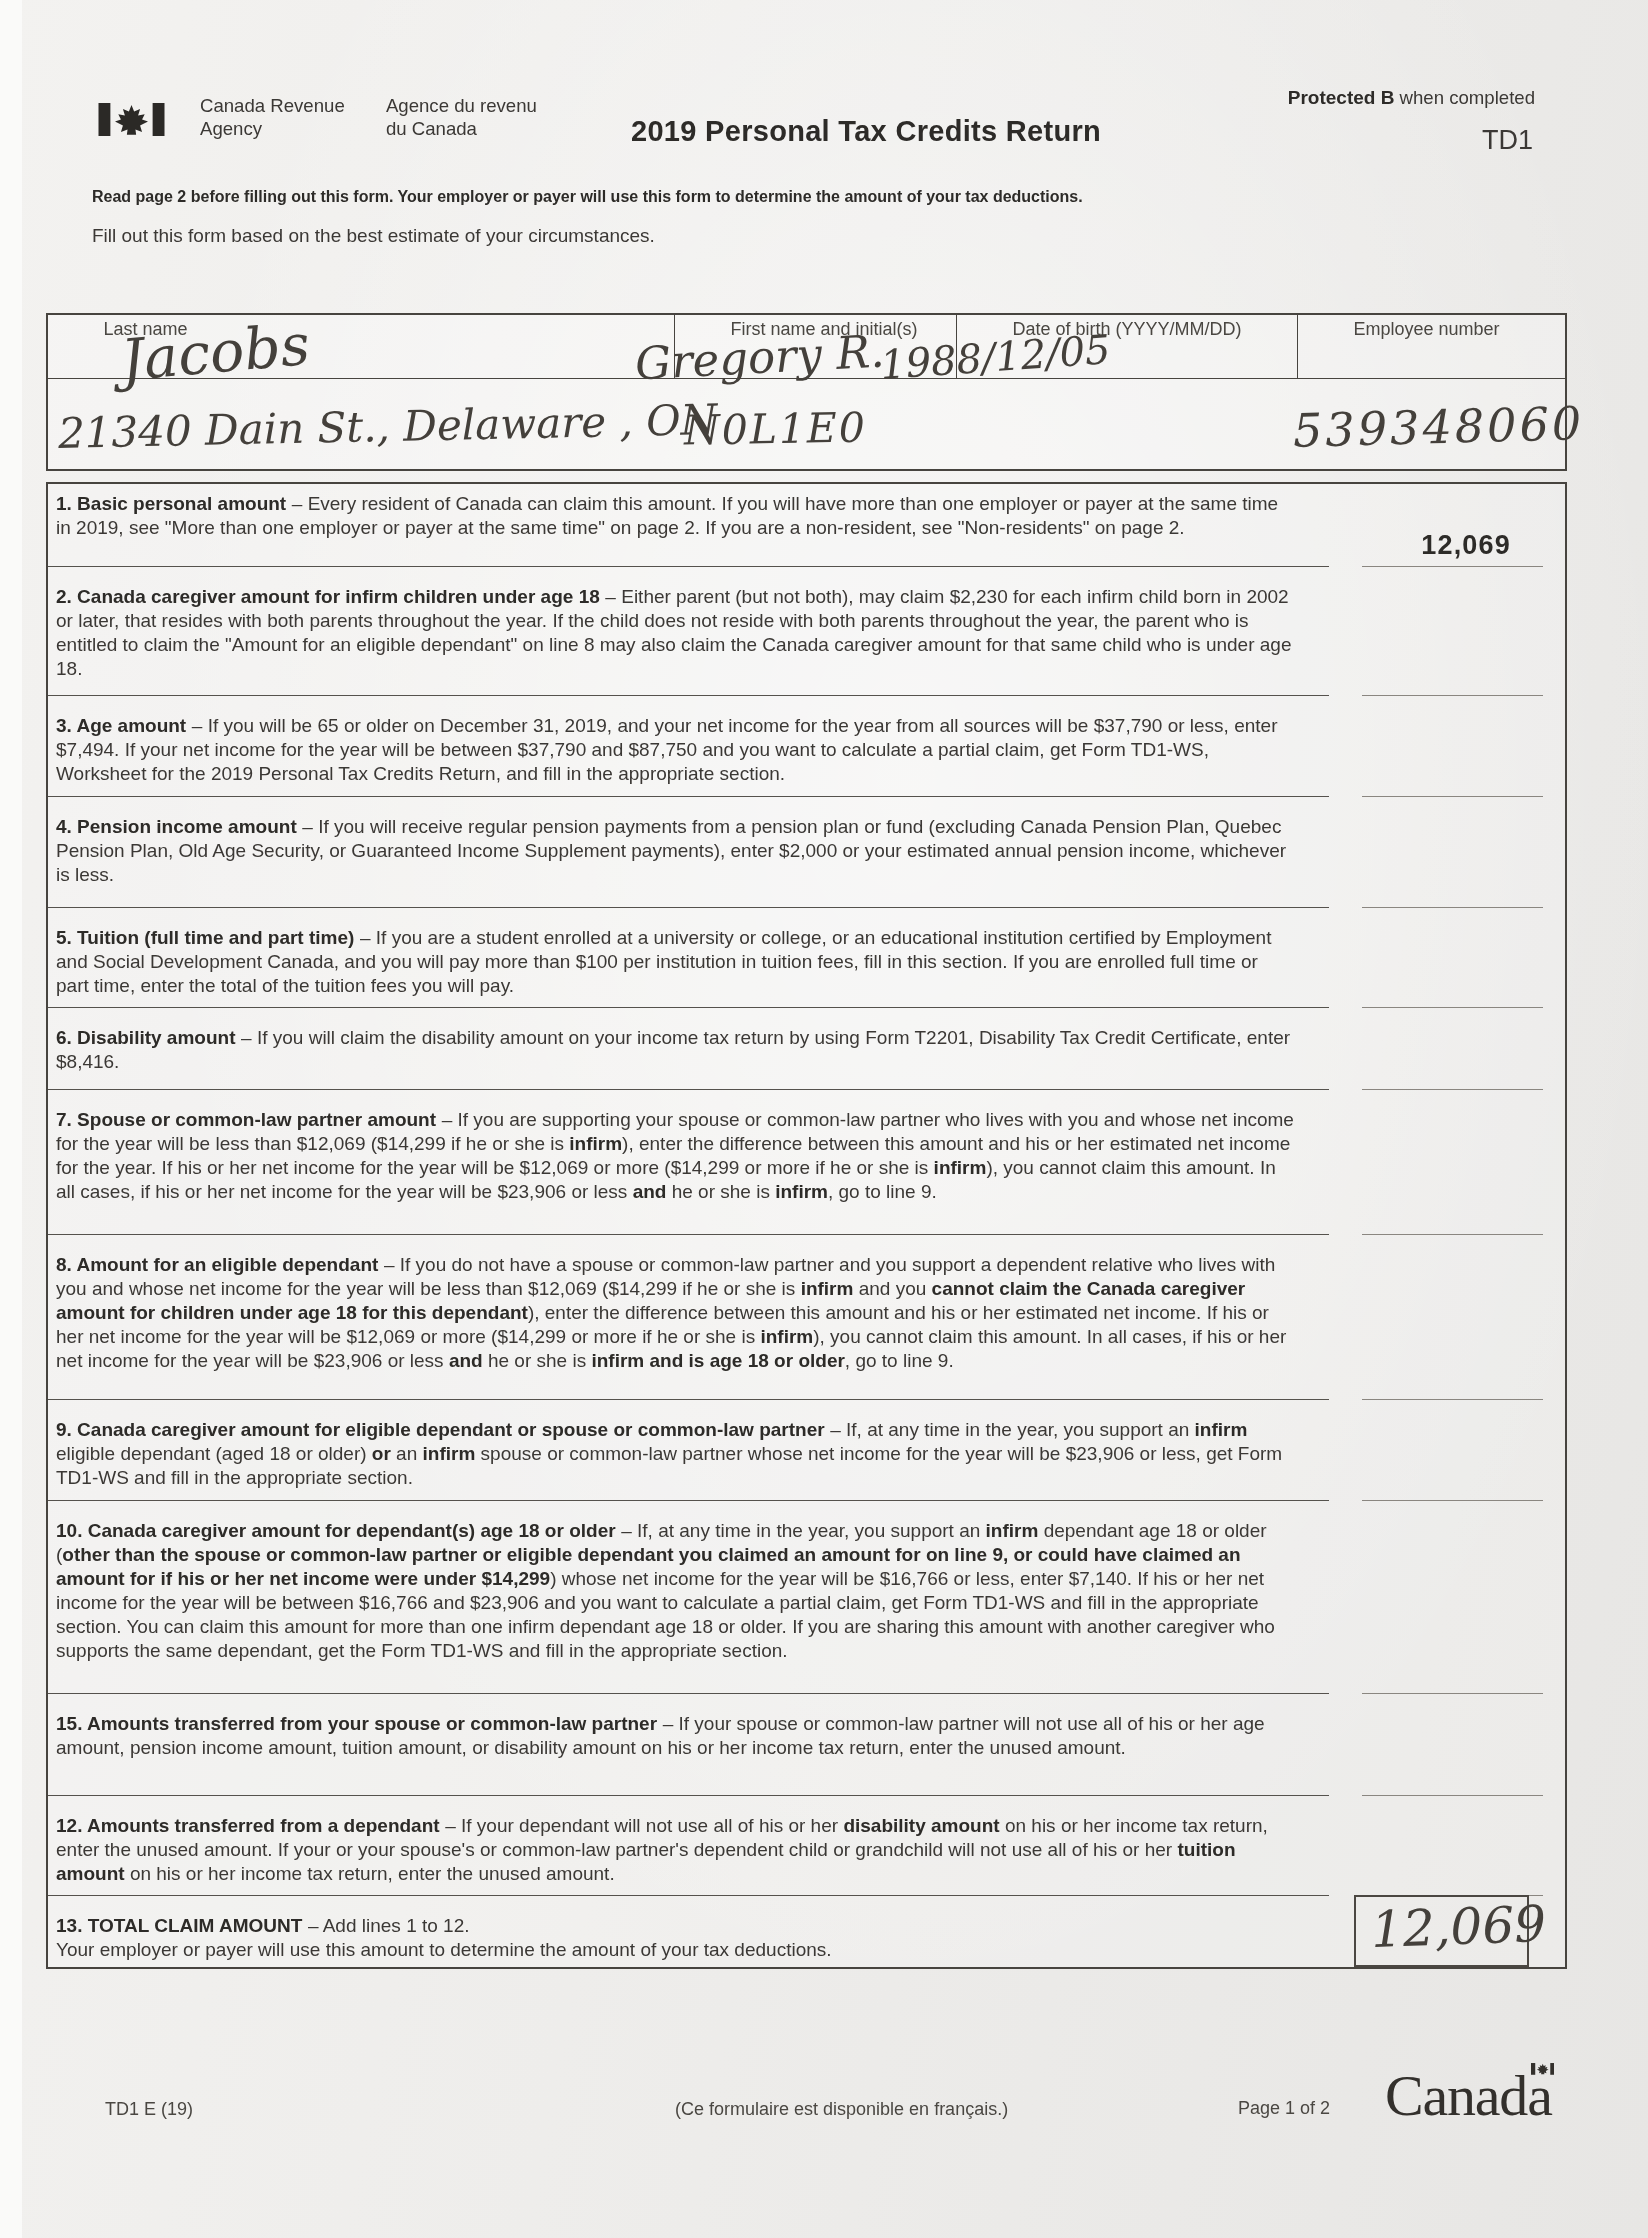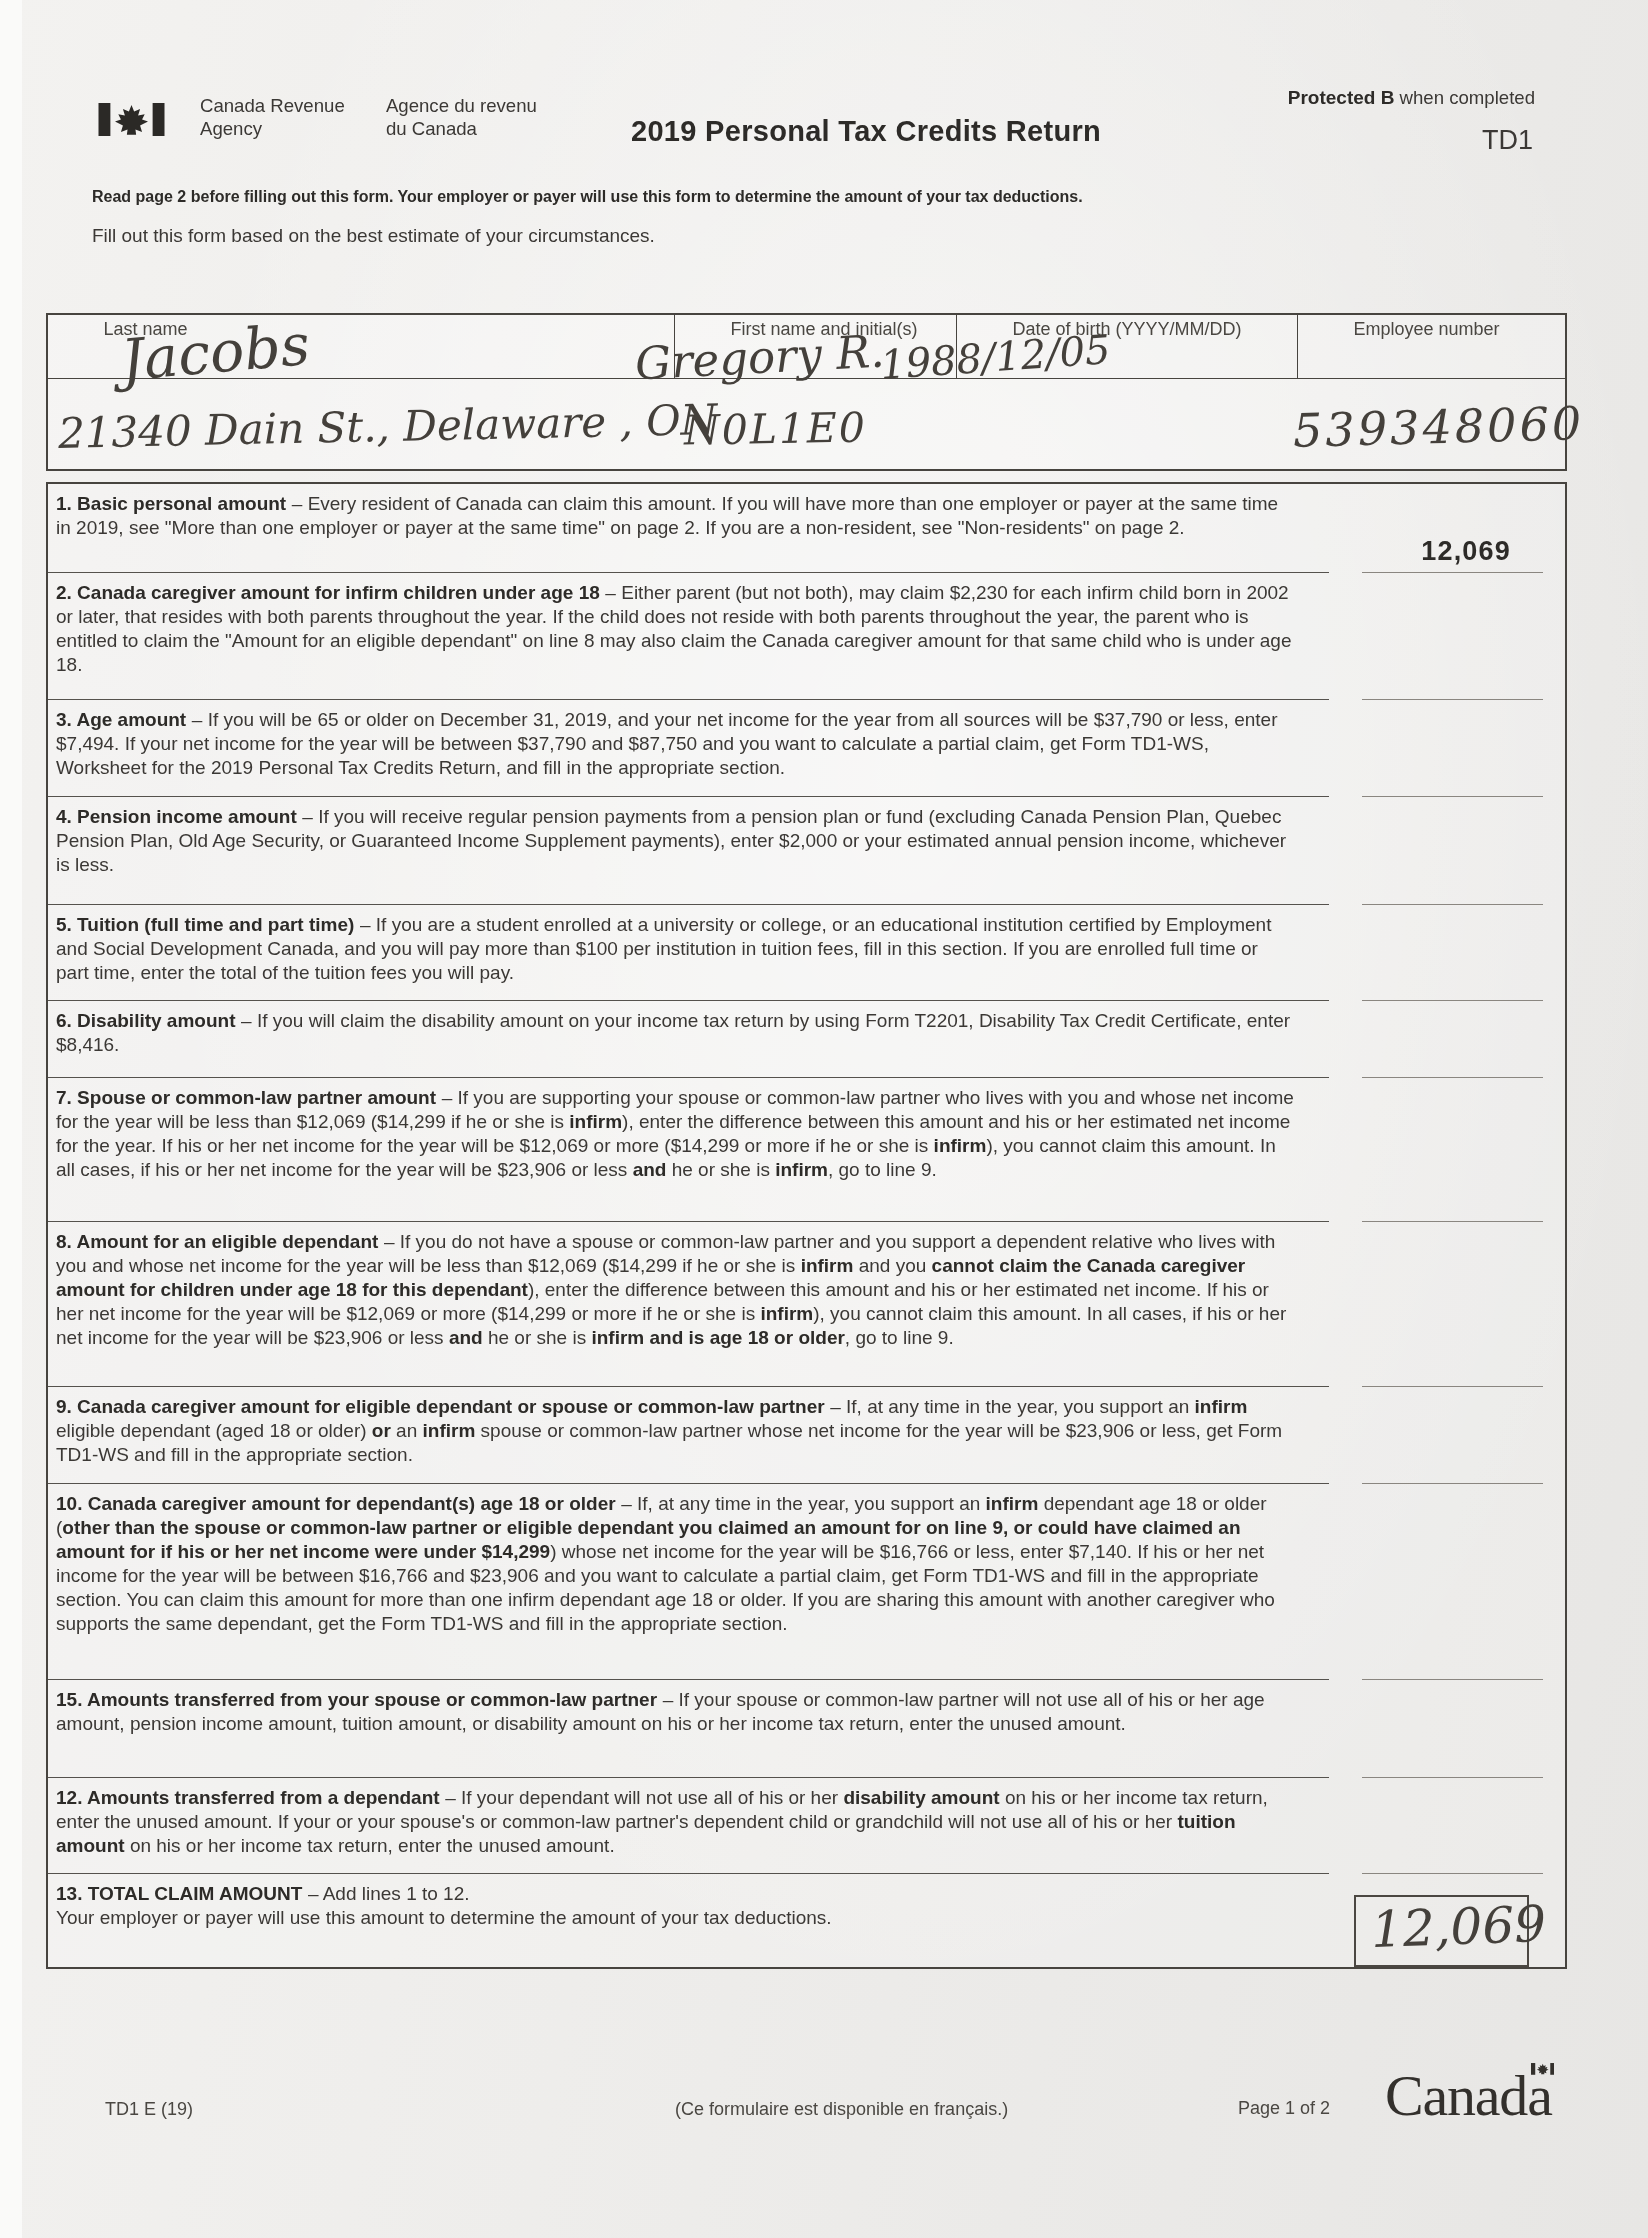--- a/index.html
+++ b/index.html
@@ -44,21 +44,21 @@
 
   .hw{position:absolute;font-family:"DejaVu Serif", serif;font-style:italic;color:#44403b;white-space:nowrap;z-index:3;}
   .hw-last{left:73px;top:3.7px;font-size:57px;transform:rotate(-5deg);}
   .hw-first{left:587px;top:16px;font-size:45px;transform:rotate(-3deg);}
   .hw-dob{left:832px;top:18.6px;font-size:40px;transform:rotate(-4deg);}
   .hw-addr{left:10px;top:87px;font-size:42px;transform:rotate(-1.2deg);}
   .hw-postal{left:636px;top:90px;font-size:41px;letter-spacing:1.9px;transform:rotate(-1deg);}
   .hw-sin{left:1245px;top:85px;font-size:46px;letter-spacing:3.1px;transform:rotate(-1.5deg);}
 
   
-  .mainbox{position:absolute;left:46px;top:482px;width:1521px;height:1487px;border:2.5px solid #47443f;box-sizing:border-box;display:flex;flex-direction:column;background:rgba(255,255,255,.18);}
+  .mainbox{position:absolute;left:46px;top:482px;width:1521px;height:1487px;border:2.5px solid #47443f;box-sizing:border-box;display:flex;flex-direction:column;background:rgba(255,255,255,.18);gap:10px;}
   .section{display:flex;box-sizing:border-box;}
   .sec-text{width:1281px;box-sizing:border-box;padding:8px 34px 5px 8px;font-size:19px;line-height:24px;border-bottom:1.9px solid #55524d;white-space:pre-line;}
   .sec-head{font-weight:bold;margin-right:5.6px;color:#2d2b28;}
   .sec-answer{flex:1;position:relative;}
   .answer-line{position:absolute;left:33px;width:181px;bottom:0;border-bottom:1.9px solid #8a8680;}
   .amount{position:absolute;right:54px;bottom:6.2px;font-size:27px;font-weight:bold;letter-spacing:1.2px;color:#2d2b28;}
   .s1{height:89px}.s2{height:127px}.s3{height:97px}.s4{height:108px}.s5{height:96px}
   .s6{height:77px}.s7{height:144px}.s8{height:165px}.s9{height:97px}.s10{height:196px}
   .s11{height:98px}.s12{height:96px}.s13{flex:1}
   .s13 .sec-text{border-bottom:none;}

